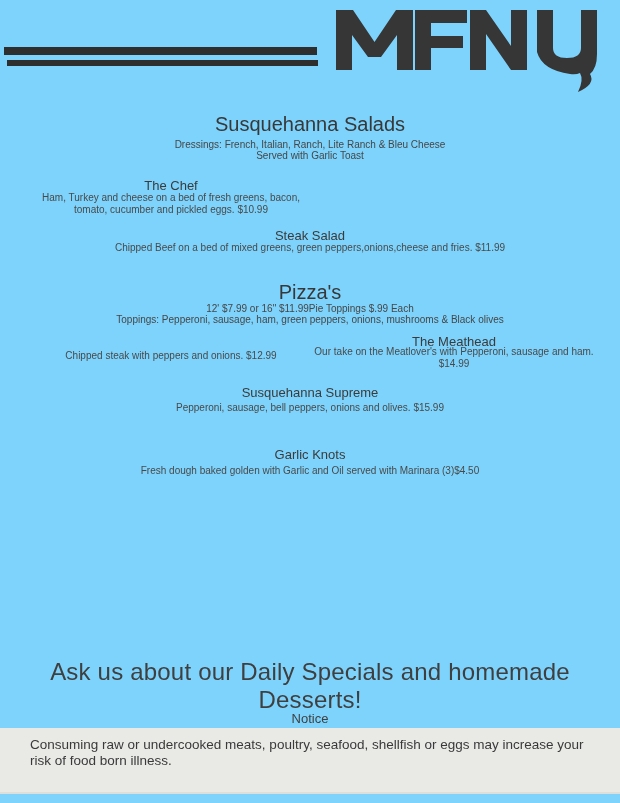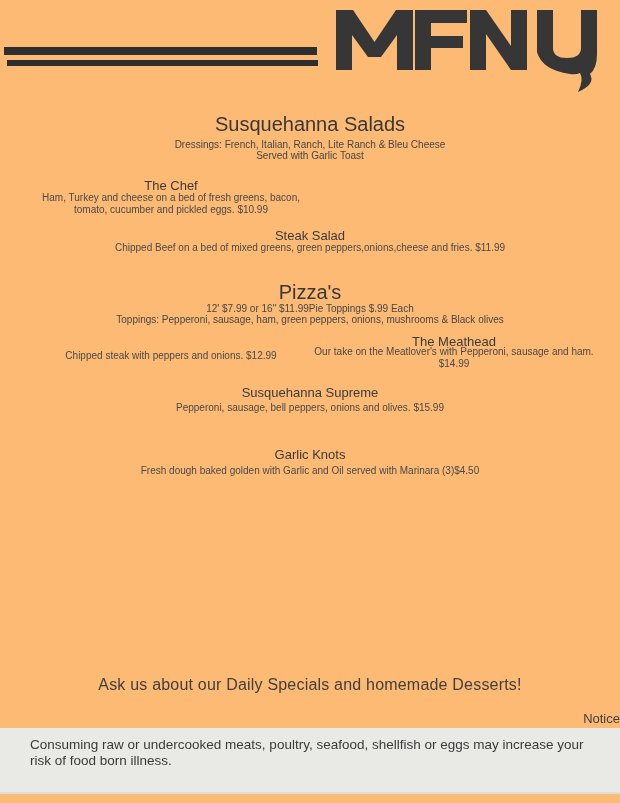--- a/index.html
+++ b/index.html
@@ -4,21 +4,21 @@
 <style>
   html, body { margin: 0; padding: 0; }
   body {
     font-family: "Liberation Sans", sans-serif;
     background: #ffffff;
   }
   .page {
     position: relative;
     width: 620px;
     height: 803px;
-    background: #fdba74;
+    background: #7dd3fc;
     overflow: hidden;
     color: #3c3c3c;
   }
   
   .rule { position: absolute; background: #2e2e2e; }
   .rule-top    { left: 4px;  top: 47px; width: 313px; height: 8px; }
   .rule-bottom { left: 7px;  top: 60px; width: 311px; height: 6px; }
   .logo { position: absolute; left: 334px; top: 8px; width: 268px; height: 84px; }
   .logo svg { display: block; width: 100%; height: 100%; }
 
@@ -41,29 +41,27 @@
   .item-name {
     font-size: 13px;
     color: #3b3b3b;
   }
   .item-desc {
     font-size: 10px;
     color: #494949;
     line-height: 1.2;
   }
   .specials-line {
-    font-size: 16px;
+    font-size: 24px;
     color: #3f3f3f;
     letter-spacing: 0.2px;
-    margin-top: 18px;
   }
   .notice-title {
     font-size: 13px;
     color: #3f3f3f;
-    text-align: right;
   }
   .notice-band {
     position: absolute;
     left: 0; top: 728px;
     width: 620px; height: 64px;
     background: #e9e9e6;
     border-bottom: 2px solid #dededb;
   }
   .notice-text {
     position: absolute;

